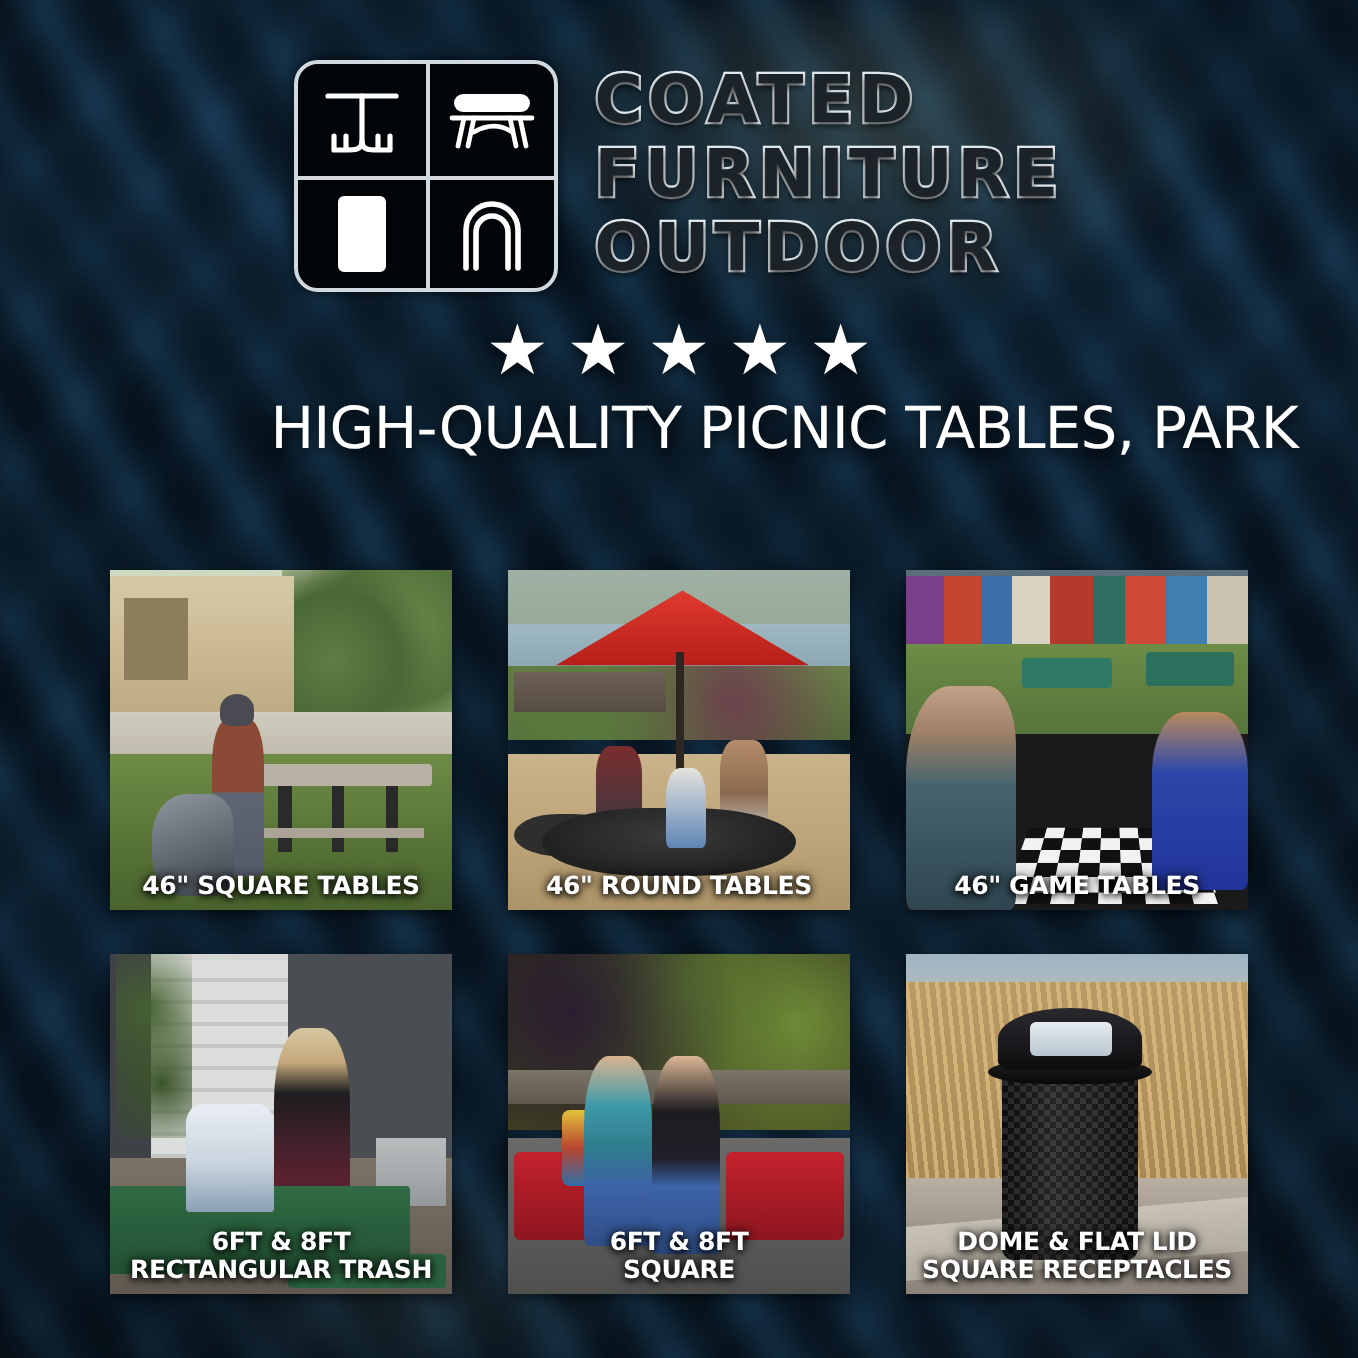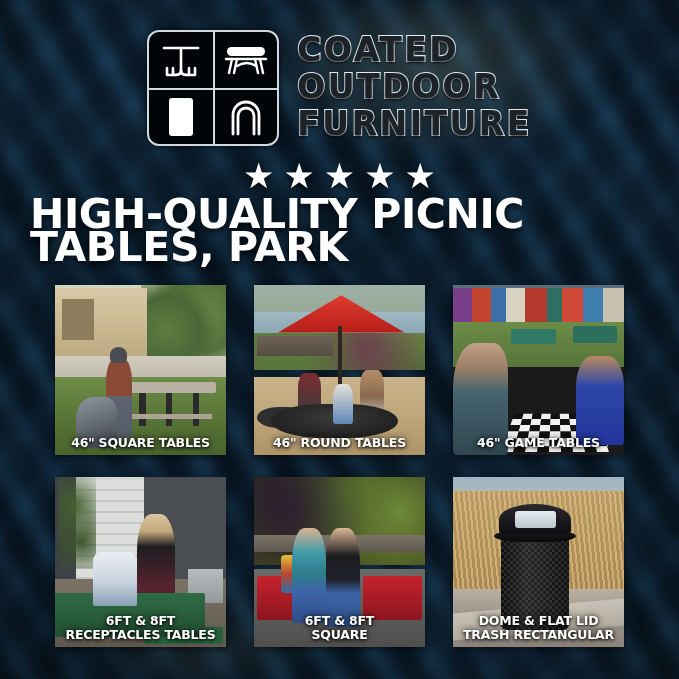--- a/index.html
+++ b/index.html
@@ -95,24 +95,24 @@
     position:absolute;left:0;right:0;top:158px;height:36px;
     display:flex;align-items:center;justify-content:center;gap:9px;
     color:#ffffff;font-size:35px;line-height:36px;
     text-shadow:0 2px 4px rgba(0,0,0,.65);
   }
   .star{display:block;}
 
   
   .headline{
     position:absolute;left:30px;right:30px;top:198px;
-    text-align:left;color:#fff;
+    text-align:right;color:#fff;
     font-family:"DejaVu Sans", sans-serif;
-    font-weight:700;
-    font-size:41px;line-height:33px;
+    font-weight:400;
+    font-size:29px;line-height:33px;
     letter-spacing:-0.4px;
     text-shadow:0 3px 6px rgba(0,0,0,.72);
   }
   .headline .l2{display:block;}
 
   
   .grid{
     position:absolute;left:55px;top:285px;width:570px;
     display:grid;grid-template-columns:171px 171px 171px;
     column-gap:28px;row-gap:22px;
@@ -323,22 +323,22 @@
         <div class="logo-cell br">
           <svg width="40" height="42" viewBox="0 0 40 42" fill="none" stroke="#ffffff" stroke-width="2.8" stroke-linecap="round" stroke-linejoin="round">
             <path d="M7 38 V19 A13 13 0 0 1 33 19 V38"></path>
             <path d="M12 38 V20 A8 8 0 0 1 28 20 V38"></path>
           </svg>
         </div>
       </div>
 
       <div class="logo-words">
         <div class="logo-word">COATED</div>
+        <div class="logo-word">FURNITURE</div>
         <div class="logo-word">OUTDOOR</div>
-        <div class="logo-word">FURNITURE</div>
       </div>
     </div>
 
     <div class="stars">
       <span class="star">★</span>
       <span class="star">★</span>
       <span class="star">★</span>
       <span class="star">★</span>
       <span class="star">★</span>
     </div>
@@ -416,21 +416,21 @@
           <div class="vine"></div>
           <div class="ground"></div>
           <div class="ac"></div>
           <div class="woman"></div>
           <div class="gbench"></div>
           <div class="gtbl"></div>
           <div class="bag"></div>
         </div>
         <div class="cap">
           <span>6FT &amp; 8FT</span>
-          <span class="l2">RECEPTACLES TABLES</span>
+          <span class="l2">RECTANGULAR TRASH</span>
         </div>
       </div>
 
       <div class="tile t5">
         <div class="photo">
           <div class="sky"></div>
           <div class="folig"></div>
           <div class="fence"></div>
           <div class="ground"></div>
           <div class="bench bL"></div>
@@ -451,19 +451,19 @@
           <div class="grass"></div>
           <div class="ground"></div>
           <div class="walk"></div>
           <div class="can"></div>
           <div class="rim"></div>
           <div class="dome"></div>
           <div class="dlabel"></div>
         </div>
         <div class="cap">
           <span>DOME &amp; FLAT LID</span>
-          <span class="l2">TRASH RECTANGULAR</span>
+          <span class="l2">SQUARE RECEPTACLES</span>
         </div>
       </div>
 
     </div>
   </div>
 </div>
 
 </body></html>

